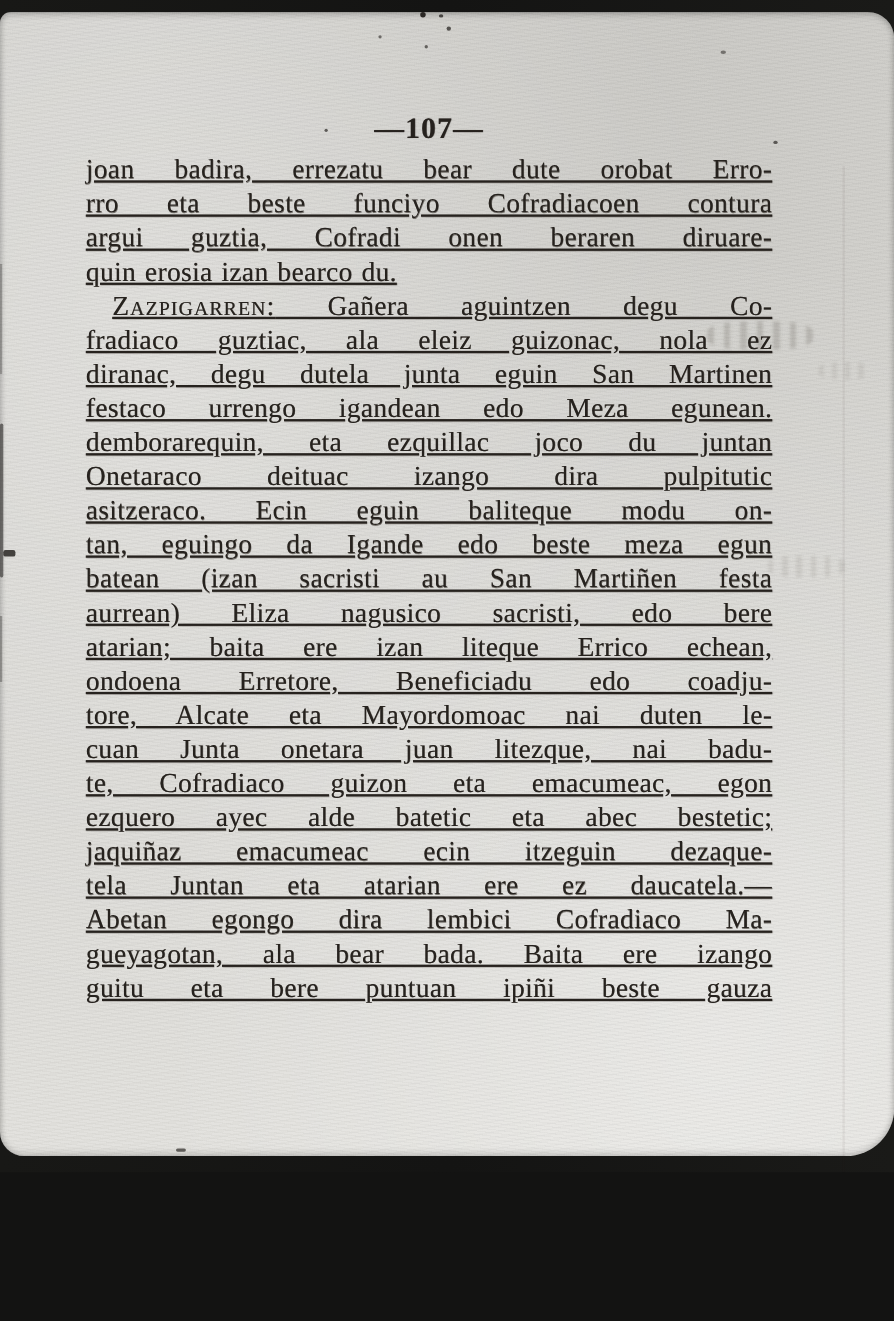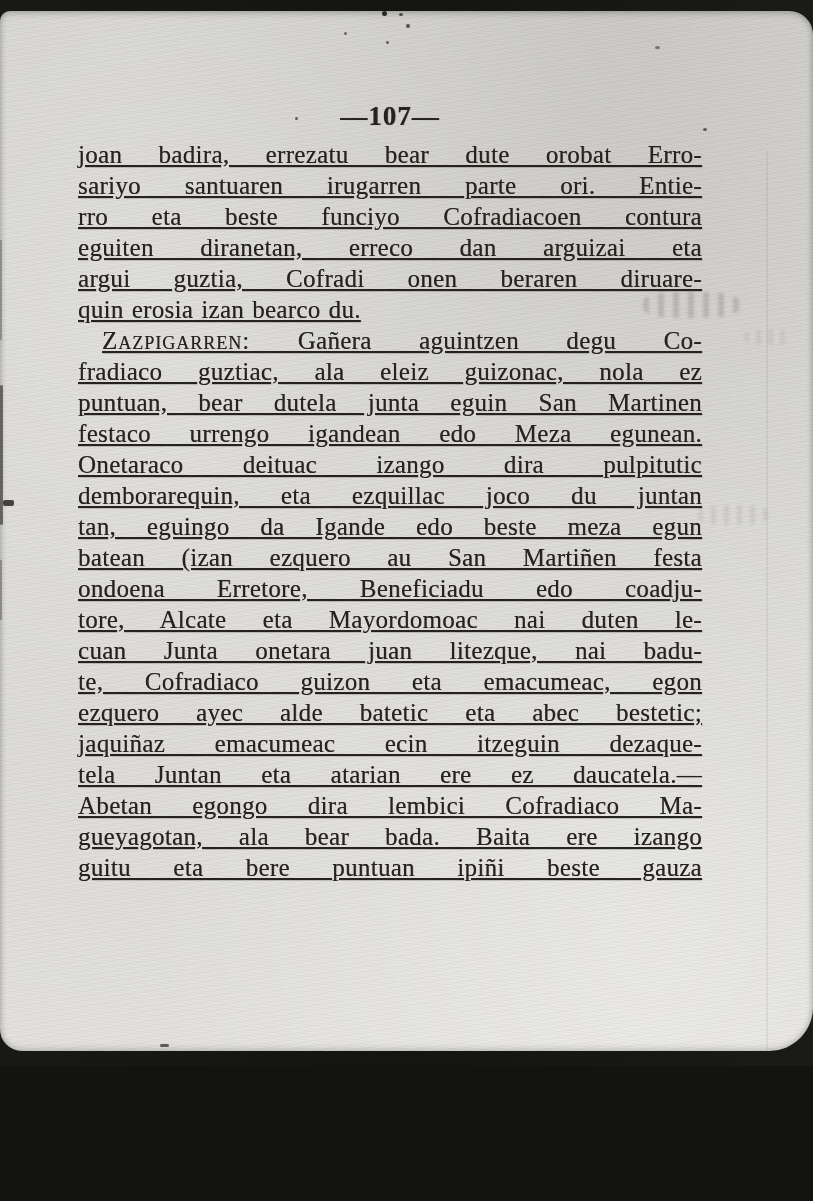--- a/index.html
+++ b/index.html
@@ -97,33 +97,34 @@
     <div class="grain"></div>
 
     <div class="crease"></div>
     <div class="bleed b1"></div>
     <div class="bleed b2"></div>
     <div class="bleed b3"></div>
 
     <div class="page-header">—107—</div>
     <div class="body-text">
         <div class="line">joan badira, errezatu bear dute orobat Erro-</div>
-        <div class="line">sariyo santuaren irugarren parte ori. Entie-</div>
         <div class="line">rro eta beste funciyo Cofradiacoen contura</div>
-        <div class="line">eguiten diranetan, erreco dan arguizai eta</div>
         <div class="line">argui guztia, Cofradi onen beraren diruare-</div>
         <div class="line short">quin erosia izan bearco du.</div>
         <div class="line indent"><span class="sc">Zazpigarren:</span><span> Gañera aguintzen degu Co-</span></div>
         <div class="line">fradiaco guztiac, ala eleiz guizonac, nola ez</div>
-        <div class="line">puntuan, bear dutela junta eguin San Martinen</div>
+        <div class="line">diranac, degu dutela junta eguin San Martinen</div>
         <div class="line">festaco urrengo igandean edo Meza egunean.</div>
+        <div class="line">demborarequin, eta ezquillac joco du juntan</div>
         <div class="line">Onetaraco deituac izango dira pulpitutic</div>
-        <div class="line">demborarequin, eta ezquillac joco du juntan</div>
+        <div class="line">asitzeraco. Ecin eguin baliteque modu on-</div>
         <div class="line">tan, eguingo da Igande edo beste meza egun</div>
-        <div class="line">batean (izan ezquero au San Martiñen festa</div>
+        <div class="line">batean (izan sacristi au San Martiñen festa</div>
+        <div class="line">aurrean) Eliza nagusico sacristi, edo bere</div>
+        <div class="line">atarian; baita ere izan liteque Errico echean,</div>
         <div class="line">ondoena Erretore, Beneficiadu edo coadju-</div>
         <div class="line">tore, Alcate eta Mayordomoac nai duten le-</div>
         <div class="line">cuan Junta onetara juan litezque, nai badu-</div>
         <div class="line">te, Cofradiaco guizon eta emacumeac, egon</div>
         <div class="line">ezquero ayec alde batetic eta abec bestetic;</div>
         <div class="line">jaquiñaz emacumeac ecin itzeguin dezaque-</div>
         <div class="line">tela Juntan eta atarian ere ez daucatela.—</div>
         <div class="line">Abetan egongo dira lembici Cofradiaco Ma-</div>
         <div class="line">gueyagotan, ala bear bada. Baita ere izango</div>
         <div class="line">guitu eta bere puntuan ipiñi beste gauza</div>

